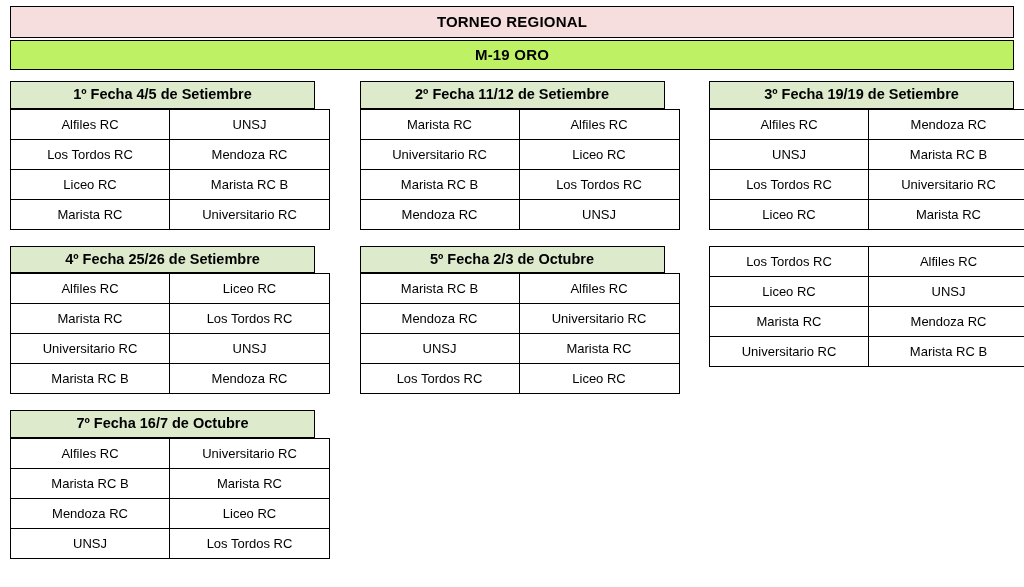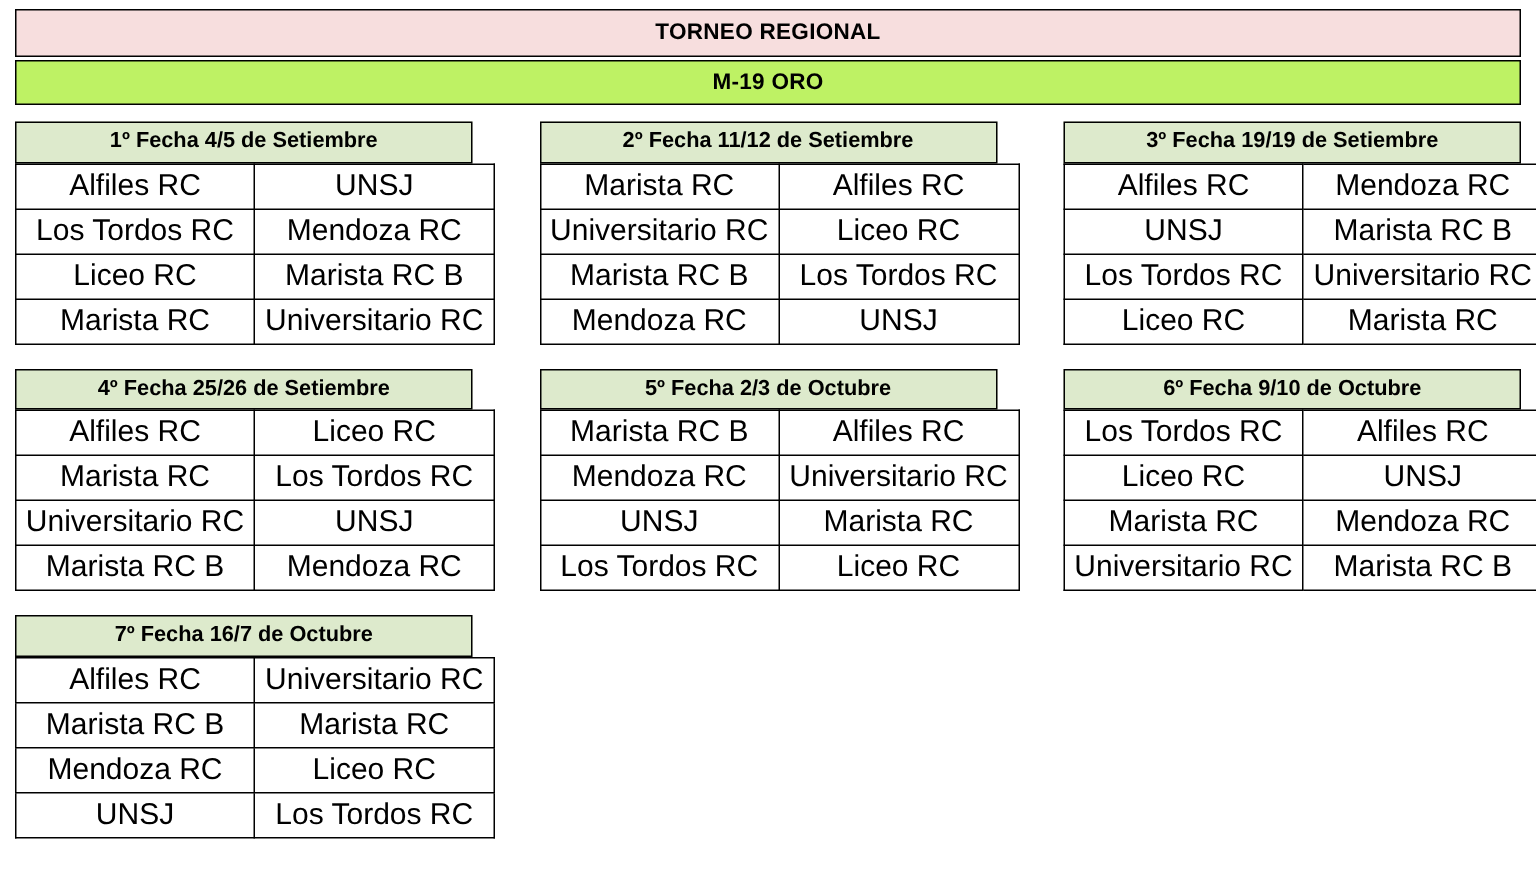--- a/index.html
+++ b/index.html
@@ -72,21 +72,21 @@
     line-height: 1.0;
   }
   table.matches {
     border-collapse: collapse;
     width: 305px;
     table-layout: fixed;
   }
   table.matches td {
     border: 1px solid #000000;
     text-align: center;
-    font-size: 20px;
+    font-size: 13px;
     height: 25px;
     padding: 2px 3px;
     background: #ffffff;
     white-space: nowrap;
     overflow: hidden;
   }
   table.matches td.home { width: 152px; }
   table.matches td.away { width: 153px; }
 
   
@@ -222,21 +222,20 @@
         </tr>
         <tr>
           <td class="home">Los Tordos RC</td>
           <td class="away">Liceo RC</td>
         </tr>
       </tbody>
         </table>
     </div>
 
     <div class="round r6">
-      <div class="round-header">6º Fecha 9/10 de Octubre</div>
       <table class="matches">
         <tbody>
             <tr>
           <td class="home">Los Tordos RC</td>
           <td class="away">Alfiles RC</td>
         </tr>
         <tr>
           <td class="home">Liceo RC</td>
           <td class="away">UNSJ</td>
         </tr>

